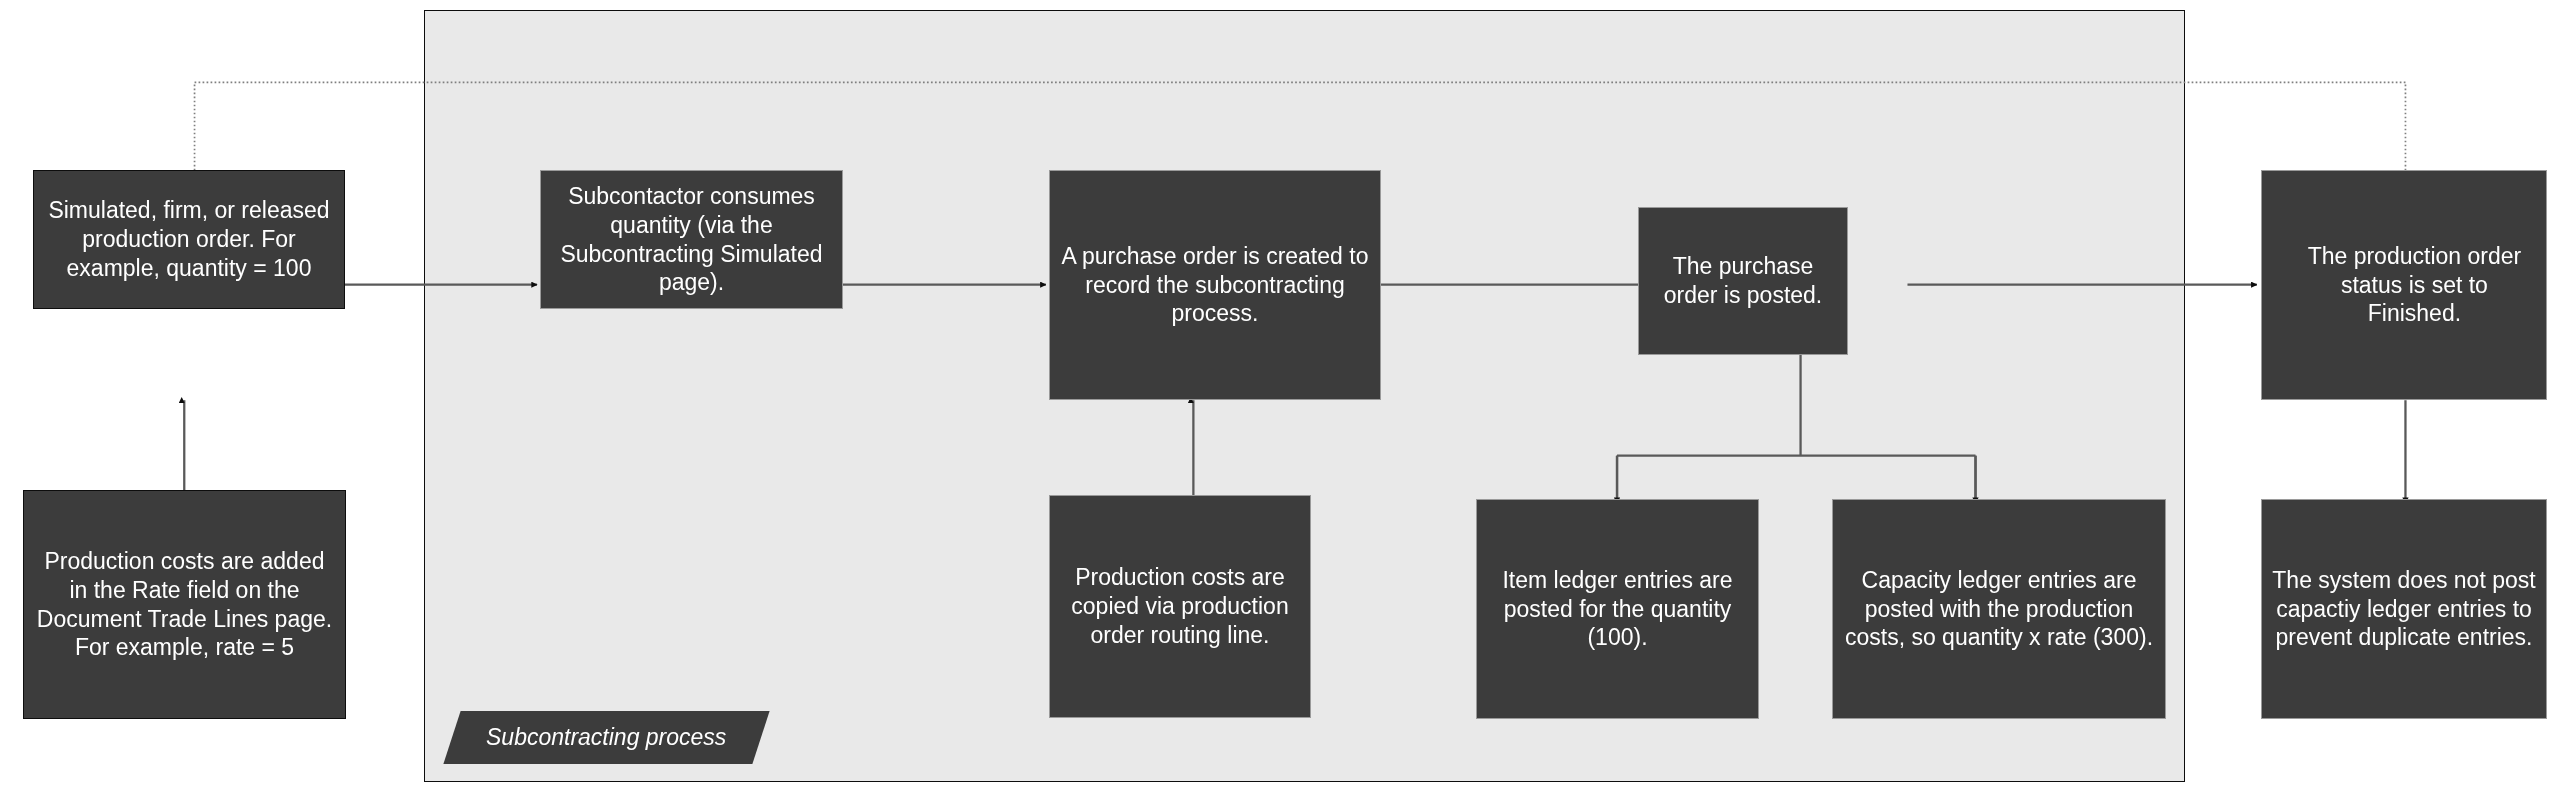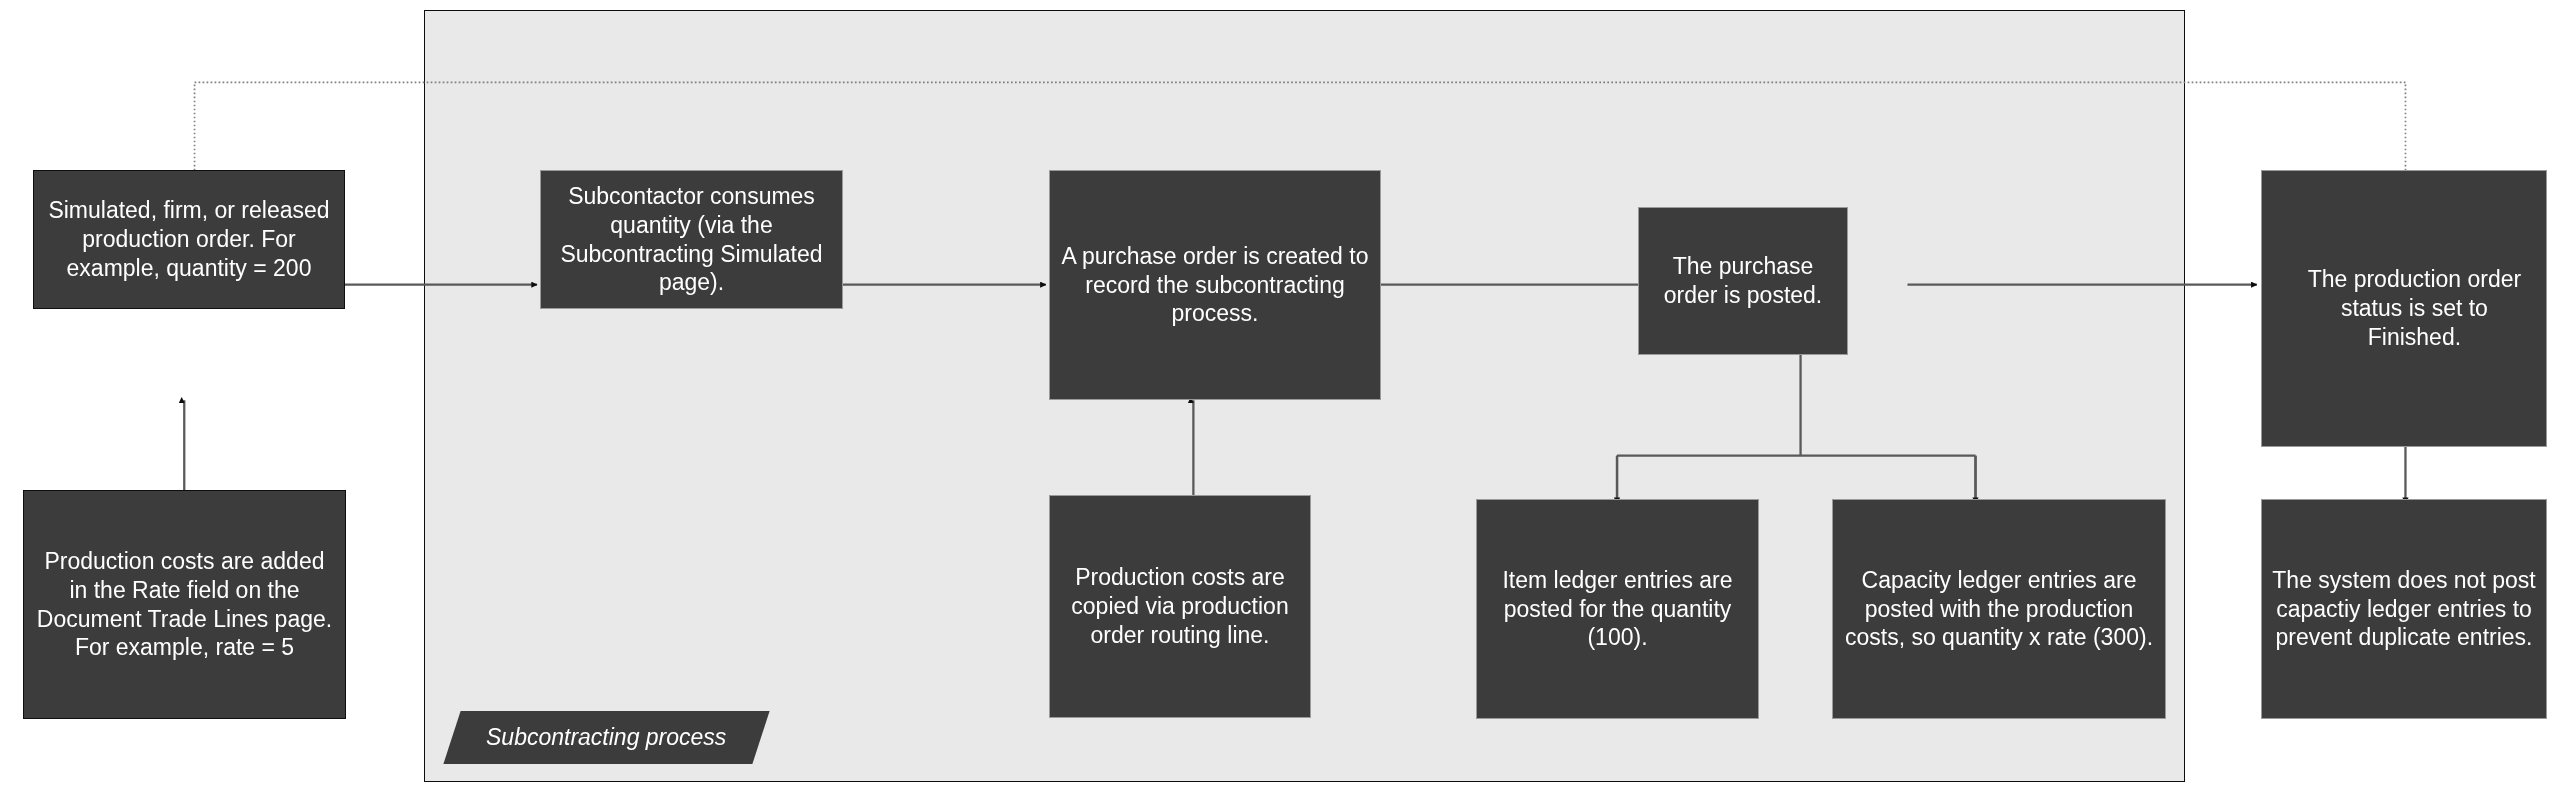--- a/index.html
+++ b/index.html
@@ -129,38 +129,38 @@
       <path d="M3148,620 L3148,797 M2827,797 L3454,797 M2827,797 L2827,872 M3454,797 L3454,872" fill="none" stroke="#595959" stroke-width="4"></path>
       <line x1="2827" y1="797" x2="2827" y2="880" stroke="#595959" stroke-width="4" marker-end="url(#arrowDown)" transform="rotate(0)"></line>
       <line x1="3454" y1="797" x2="3454" y2="880" stroke="#595959" stroke-width="4" marker-end="url(#arrowDown)"></line>
     </g>
 
     <g>
       <line x1="4206" y1="700" x2="4206" y2="880" stroke="#595959" stroke-width="4" marker-end="url(#arrowDown)"></line>
     </g>
   </svg>
 
-  <div class="node hard-border" style="left:33px; top:170px; width:312px; height:139px;">Simulated, firm, or released production order. For example, quantity = 200</div>
+  <div class="node hard-border" style="left:33px; top:170px; width:312px; height:139px;">Simulated, firm, or released production order. For example, quantity = 100</div>
 
   <div class="node hard-border" style="left:23px; top:490px; width:323px; height:229px;">Production costs are added in the Rate field on the Document Trade Lines page.
 For example, rate = 5</div>
 
   <div class="node" style="left:540px; top:170px; width:303px; height:139px;">Subcontactor consumes quantity (via the Subcontracting Simulated page).</div>
 
   <div class="node" style="left:1049px; top:170px; width:332px; height:230px;">A purchase order is created to record the subcontracting process.</div>
 
   <div class="node" style="left:1049px; top:495px; width:262px; height:223px;">Production costs are copied via production order routing line.</div>
 
   <div class="node" style="left:1638px; top:207px; width:210px; height:148px;">The purchase order is posted.</div>
 
   <div class="node" style="left:1476px; top:499px; width:283px; height:220px;text-align:center;">Item ledger entries are posted for the quantity (100).</div>
 
   <div class="node" style="left:1832px; top:499px; width:334px; height:220px;">Capacity ledger entries are posted with the production costs, so quantity x rate (300).</div>
 
-  <div class="node" style="left:2261px; top:170px; width:286px; height:277px;padding-left:30px;">The production order status is set to Finished.</div>
+  <div class="node" style="left:2261px; top:170px; width:286px; height:230px;padding-left:30px;">The production order status is set to Finished.</div>
 
   <div class="node" style="left:2261px; top:499px; width:286px; height:220px;">The system does not post capactiy ledger entries to prevent duplicate entries.</div>
 
   <div class="lane-tag" style="left:452px; top:711px; width:309px; height:53px;">
     <span>Subcontracting process</span>
   </div>
 
 </div>
 
 

